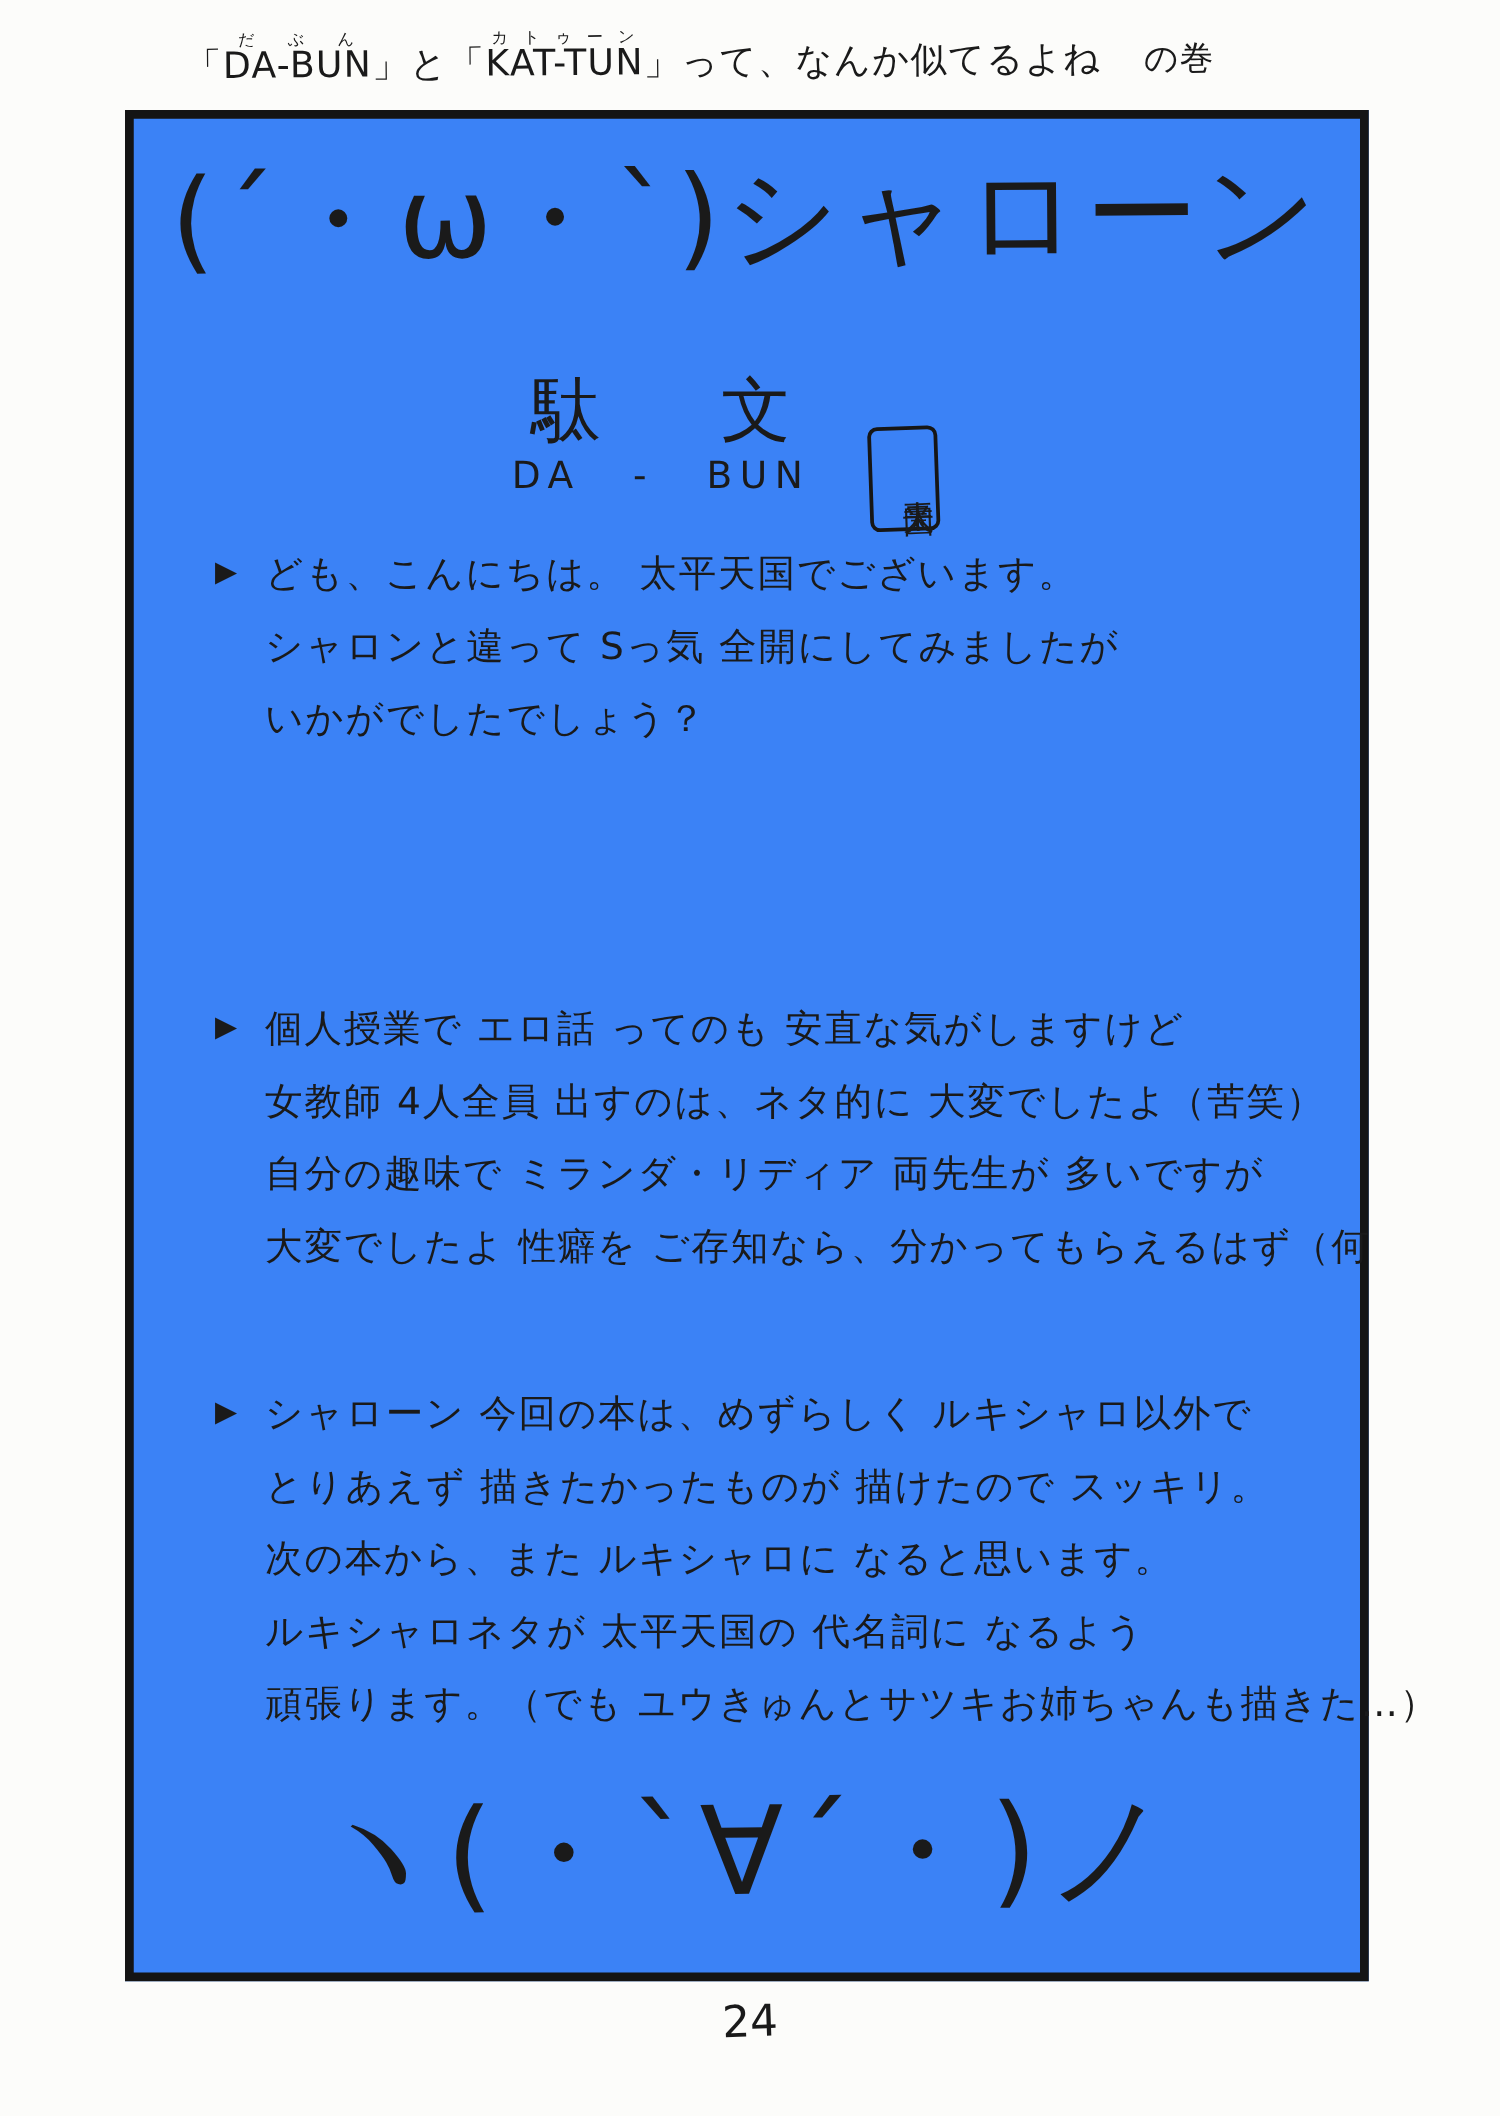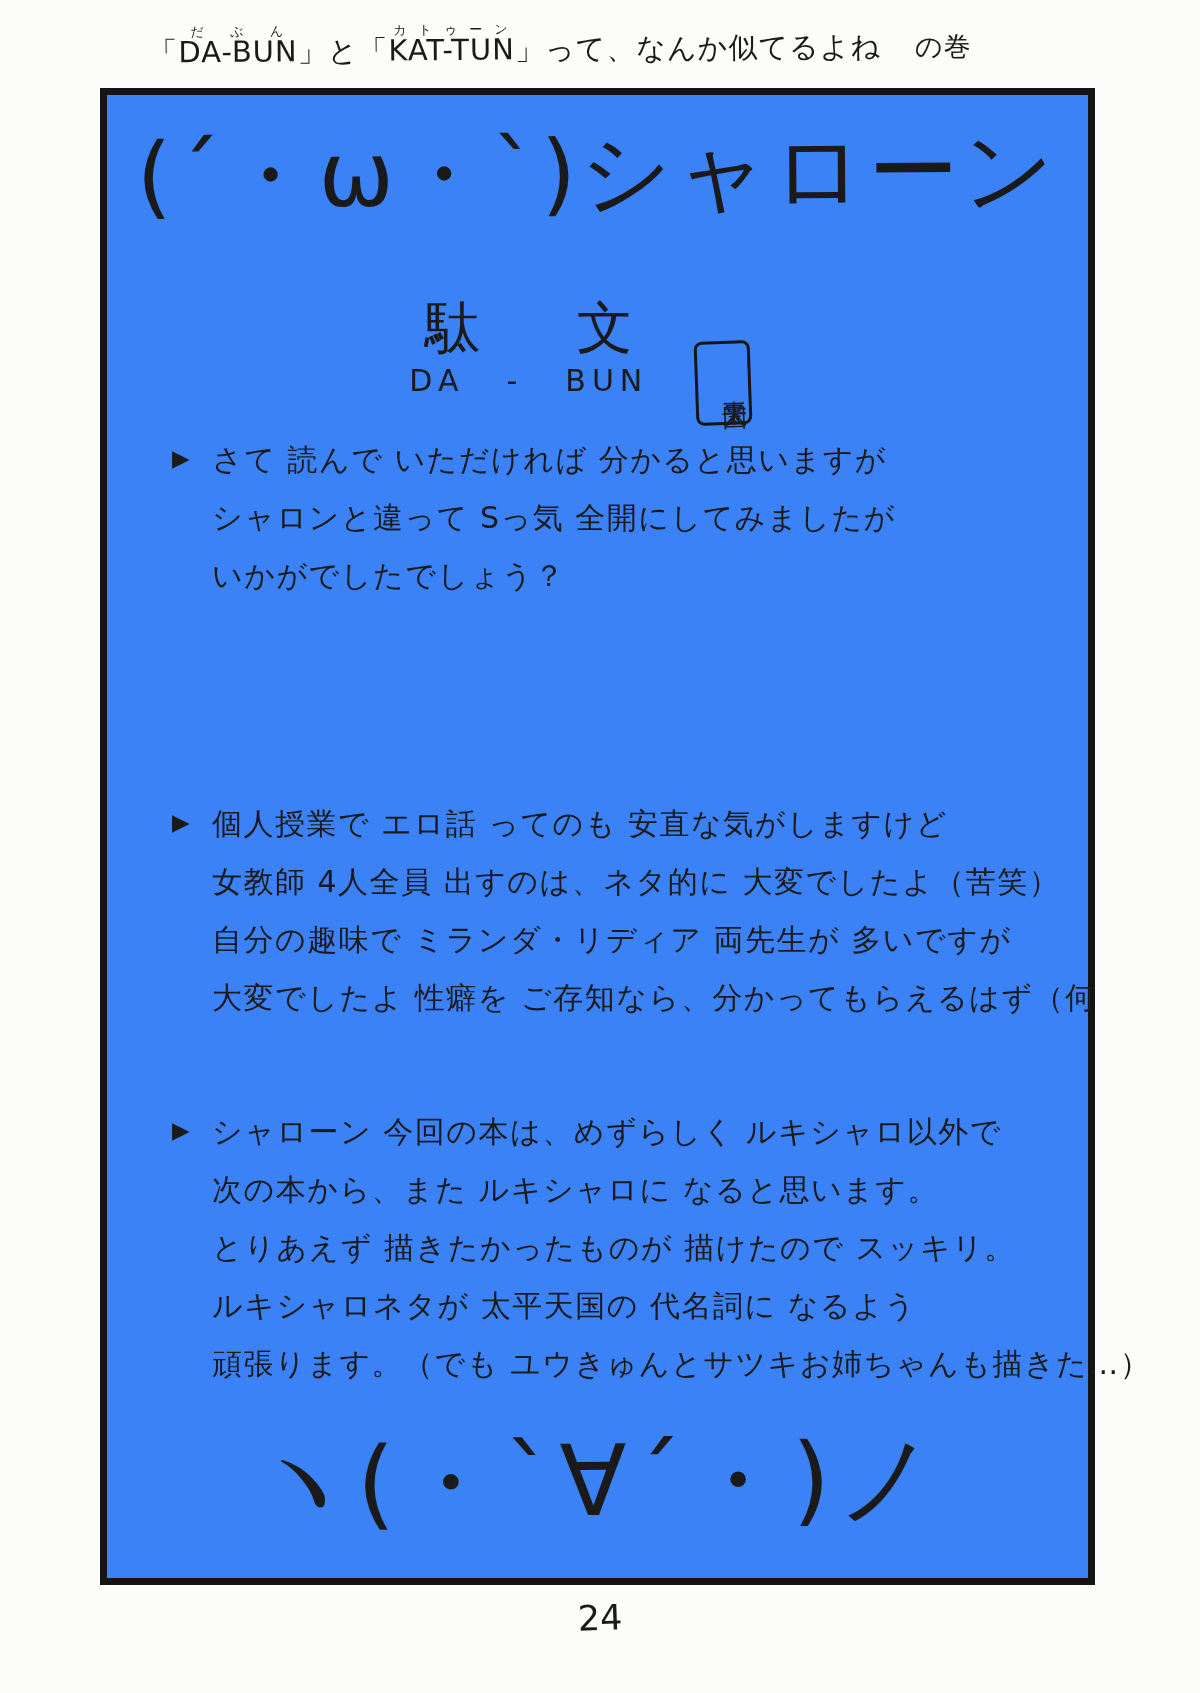--- a/index.html
+++ b/index.html
@@ -140,38 +140,38 @@
       <span>DA</span>
       <span>-</span>
       <span>BUN</span>
     </div>
     <div class="stamp">太平天国</div>
 
     <div class="content">
 
       <div class="para para-1">
         <span class="marker">▶</span>
-        <div class="line">さて 読んで いただければ 分かると思いますが</div>
+        <div class="line">ども、こんにちは。 太平天国でございます。</div>
         <div class="line">シャロンと違って Sっ気 全開にしてみましたが</div>
         <div class="line">いかがでしたでしょう？</div>
       </div>
 
       <div class="para para-2">
         <span class="marker">▶</span>
         <div class="line">個人授業で エロ話 ってのも 安直な気がしますけど</div>
         <div class="line">女教師 4人全員 出すのは、ネタ的に 大変でしたよ（苦笑）</div>
         <div class="line">自分の趣味で ミランダ・リディア 両先生が 多いですが</div>
         <div class="line">大変でしたよ 性癖を ご存知なら、分かってもらえるはず（何</div>
       </div>
 
       <div class="para para-3">
         <span class="marker">▶</span>
         <div class="line">シャローン 今回の本は、めずらしく ルキシャロ以外で</div>
+        <div class="line">とりあえず 描きたかったものが 描けたので スッキリ。</div>
         <div class="line">次の本から、また ルキシャロに なると思います。</div>
-        <div class="line">とりあえず 描きたかったものが 描けたので スッキリ。</div>
         <div class="line">ルキシャロネタが 太平天国の 代名詞に なるよう</div>
         <div class="line">頑張ります。（でも ユウきゅんとサツキお姉ちゃんも描きた…）</div>
       </div>
 
     </div>
 
     <div class="emoticon-bottom">ヽ(・`∀´・)ノ</div>
 
   </div>
 

